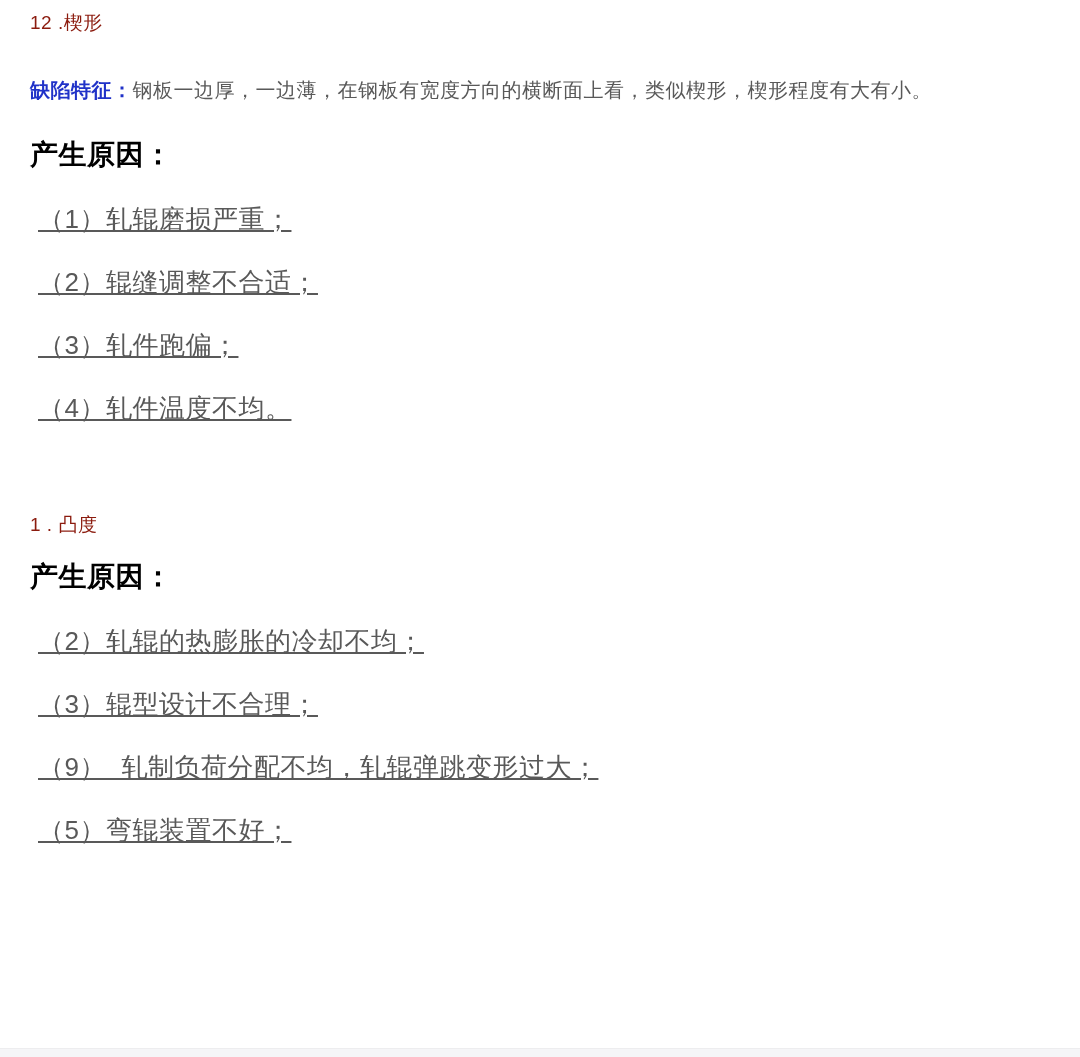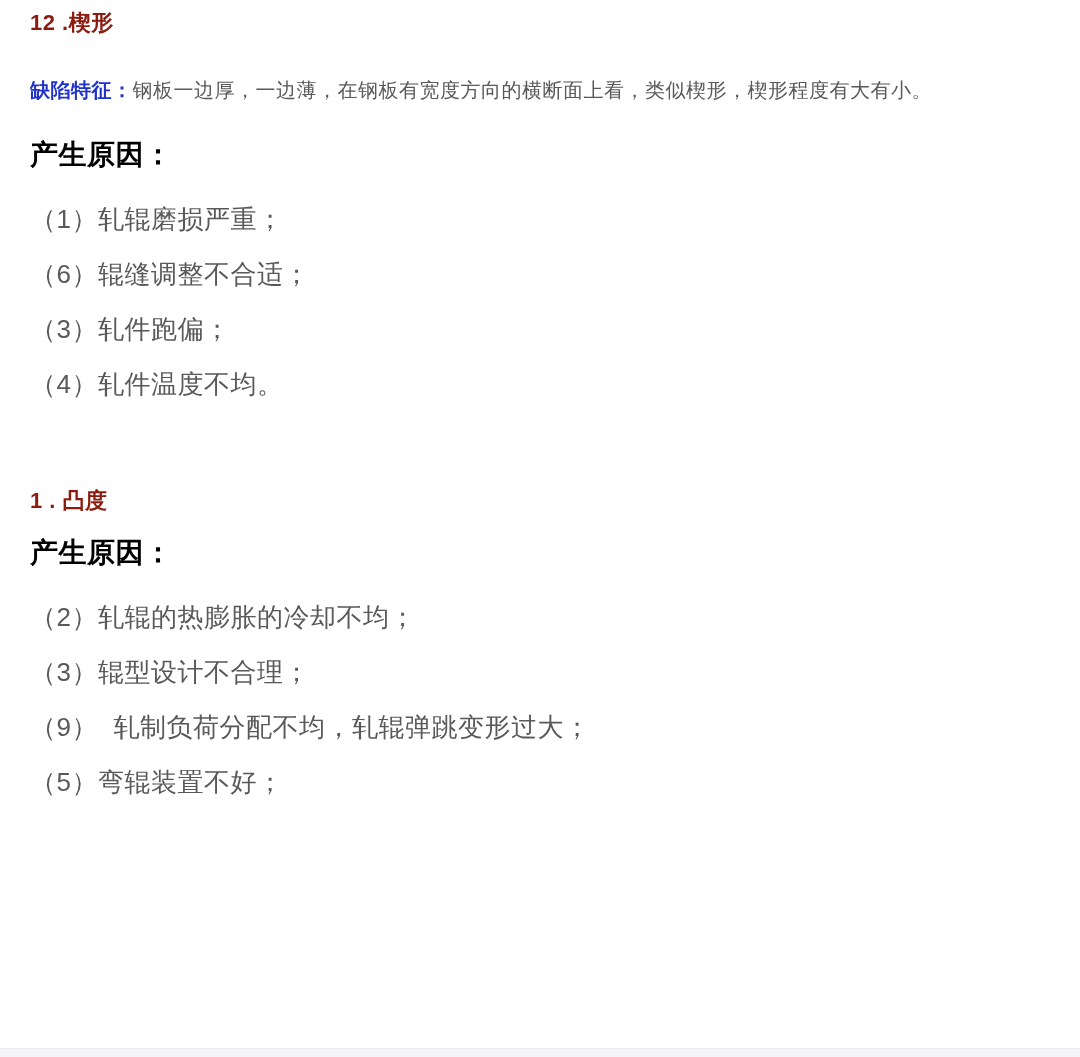--- a/index.html
+++ b/index.html
@@ -15,22 +15,22 @@
     background: #ffffff;
     overflow: hidden;
     box-sizing: border-box;
   }
   .article {
     padding: 6px 30px 0 30px;
     box-sizing: border-box;
   }
   .section-heading {
     margin: 0;
-    font-size: 22px;
-    font-weight: bold;
+    font-size: 19px;
+    font-weight: normal;
     line-height: 34px;
     color: #8B1B0E;
     letter-spacing: 0.5px;
   }
   .feature-para {
     margin: 20px 0 0 0;
     font-size: 20px;
     line-height: 60px;
     color: #595959;
     letter-spacing: 0.5px;
@@ -45,26 +45,27 @@
     font-size: 28px;
     line-height: 58px;
     font-weight: bold;
     color: #000000;
     letter-spacing: 0.5px;
   }
   .cause-list {
     margin: 8px 0 0 0;
   }
   .cause-item {
-    margin: 0;
+    margin: 8px;
     font-size: 26px;
     line-height: 55px;
     color: #595959;
     letter-spacing: 0.5px;
     white-space: pre-wrap;
+    text-decoration: underline;
   }
   .section-13 {
     margin-top: 72px;
   }
   .footer-bar {
     position: absolute;
     left: 0;
     bottom: 0;
     width: 100%;
     height: 8px;
@@ -80,21 +81,21 @@
 
     <div class="section">
       <h2 class="section-heading">12 .楔形</h2>
 
       <p class="feature-para"><span class="inline-label">缺陷特征：</span><span>钢板一边厚，一边薄，在钢板有宽度方向的横断面上看，类似楔形，楔形程度有大有小。</span></p>
 
       <p class="cause-label">产生原因：</p>
 
       <div class="cause-list">
         <p class="cause-item">（1）轧辊磨损严重；</p>
-        <p class="cause-item">（6）辊缝调整不合适；</p>
+        <p class="cause-item">（2）辊缝调整不合适；</p>
         <p class="cause-item">（3）轧件跑偏；</p>
         <p class="cause-item">（4）轧件温度不均。</p>
       </div>
     </div>
 
     <div class="section section-13">
       <h2 class="section-heading">1 . 凸度</h2>
 
 
       <p class="cause-label">产生原因：</p>

